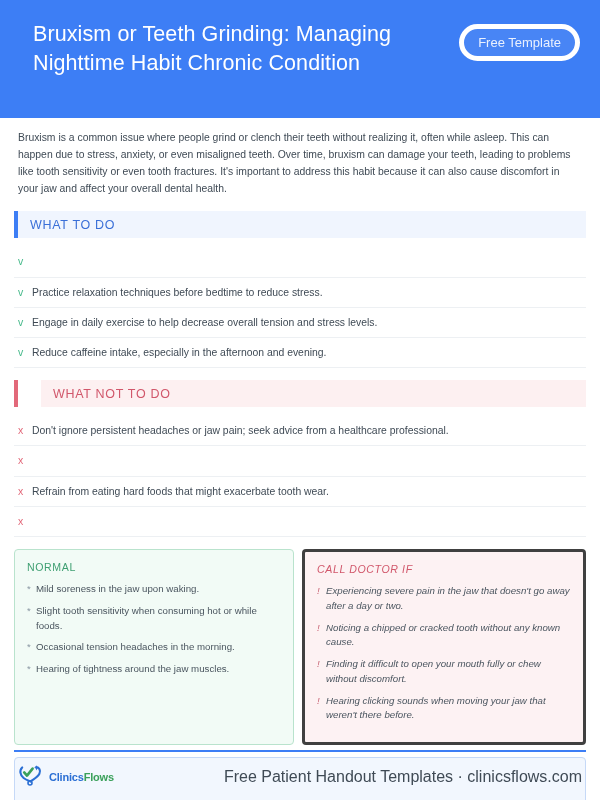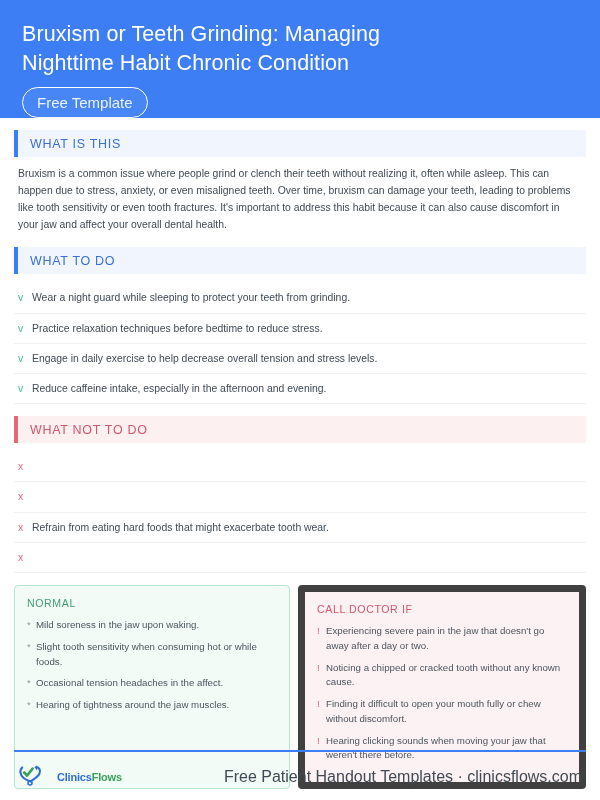--- a/index.html
+++ b/index.html
@@ -14,40 +14,39 @@
     background: #ffffff;
     color: #333333;
     position: relative;
     overflow: hidden;
   }
 
   
   .header {
     background: #3d7ef5;
     height: 118px;
-    padding: 18px 20px 0 22px;
+    padding: 18px 20px 0 33px;
     display: flex;
     align-items: flex-start;
     justify-content: space-between;
-    flex-direction: column;
   }
   .header-title {
     color: #ffffff;
     font-size: 21.5px;
     font-weight: 400;
     line-height: 1.35;
     letter-spacing: 0.1px;
     max-width: 430px;
     padding-top: 2px;
   }
   .badge {
-    border: 1px solid #ffffff;
+    border: 5px solid #ffffff;
     border-radius: 20px;
     color: #eaf1fe;
-    font-size: 15px;
+    font-size: 13px;
     padding: 6px 14px;
     white-space: nowrap;
     margin-top: 6px;
     background: rgba(255,255,255,0.06);
   }
 
   
   .content {
     padding: 12px 14px 0 14px;
   }
@@ -69,21 +68,21 @@
     display: flex;
     align-items: center;
     padding-left: 12px;
     font-size: 12.5px;
     letter-spacing: 0.7px;
     font-weight: 400;
   }
   .sec-blue .accent { background: #3d7ef5; }
   .sec-blue .bar    { background: #f0f5fe; color: #3a6fd8; }
   .sec-red  .accent { background: #e2697a; }
-  .sec-red  .bar    { background: #fdf0f1; color: #d1576b; }
+  .sec-red  .bar    { background: #fdf0f1; color: #d1576b; margin-left: 23px; }
 
   .para {
     font-size: 10.4px;
     line-height: 1.62;
     color: #3f4a55;
     padding: 0 4px 0 4px;
     margin-bottom: 14px;
     text-align: left;
   }
 
@@ -118,21 +117,22 @@
     border-radius: 4px;
     padding: 11px 12px 12px 12px;
     min-height: 148px;
   }
   .box-green {
     background: #f2fbf6;
     border: 1px solid #b9e3cd;
   }
   .box-red {
     background: #fdf2f3;
-    border: 7px solid #404040;
+    border: 3px solid #404040;
+    font-style: italic;
   }
   .box-title {
     font-size: 10.6px;
     letter-spacing: 0.6px;
     margin-bottom: 9px;
   }
   .box-green .box-title { color: #3f9f72; }
   .box-red   .box-title { color: #d1576b; }
   .box-item {
     display: flex;
@@ -171,21 +171,21 @@
     left: 0; right: 0; bottom: 0;
     height: 46px;
     padding: 0 18px 0 18px;
     display: flex;
     align-items: center;
     justify-content: space-between;
   }
   .brand {
     display: flex;
     align-items: center;
-    gap: 13px;
+    gap: 5px;
     justify-content: space-between;
   }
   .brand-text {
     font-size: 11px;
     font-weight: bold;
     letter-spacing: -0.2px;
   }
   .brand-text .c1 { color: #2b6fd4; }
   .brand-text .c2 { color: #3aa05a; }
   .footer-right {
@@ -196,34 +196,29 @@
 </head>
 <body>
 
 <div class="header">
   <div class="header-title">Bruxism or Teeth Grinding: Managing Nighttime Habit Chronic Condition</div>
   <div class="badge">Free Template</div>
 </div>
 
 <div class="content">
 
-  <div class="section-head sec-blue">
-    <div class="accent"></div>
-    <div class="bar">WHAT IS THIS</div>
-  </div>
   <div class="para">Bruxism is a common issue where people grind or clench their teeth without realizing it, often while asleep. This can happen due to stress, anxiety, or even misaligned teeth. Over time, bruxism can damage your teeth, leading to problems like tooth sensitivity or even tooth fractures. It's important to address this habit because it can also cause discomfort in your jaw and affect your overall dental health.</div>
 
   <div class="section-head sec-blue">
     <div class="accent"></div>
     <div class="bar">WHAT TO DO</div>
   </div>
   <div class="rows">
     <div class="row ok">
       <span class="mark">v</span>
-      <span>Wear a night guard while sleeping to protect your teeth from grinding.</span>
     </div>
     <div class="row ok">
       <span class="mark">v</span>
       <span>Practice relaxation techniques before bedtime to reduce stress.</span>
     </div>
     <div class="row ok">
       <span class="mark">v</span>
       <span>Engage in daily exercise to help decrease overall tension and stress levels.</span>
     </div>
     <div class="row ok">
@@ -232,20 +227,21 @@
     </div>
   </div>
 
   <div class="section-head sec-red">
     <div class="accent"></div>
     <div class="bar">WHAT NOT TO DO</div>
   </div>
   <div class="rows">
     <div class="row no">
       <span class="mark">x</span>
+      <span>Don't ignore persistent headaches or jaw pain; seek advice from a healthcare professional.</span>
     </div>
     <div class="row no">
       <span class="mark">x</span>
     </div>
     <div class="row no">
       <span class="mark">x</span>
       <span>Refrain from eating hard foods that might exacerbate tooth wear.</span>
     </div>
     <div class="row no">
       <span class="mark">x</span>
@@ -259,21 +255,21 @@
       <div class="box-item">
         <span class="bmark">*</span>
         <span>Mild soreness in the jaw upon waking.</span>
       </div>
       <div class="box-item">
         <span class="bmark">*</span>
         <span>Slight tooth sensitivity when consuming hot or while foods.</span>
       </div>
       <div class="box-item">
         <span class="bmark">*</span>
-        <span>Occasional tension headaches in the affect.</span>
+        <span>Occasional tension headaches in the morning.</span>
       </div>
       <div class="box-item">
         <span class="bmark">*</span>
         <span>Hearing of tightness around the jaw muscles.</span>
       </div>
     </div>
 
     <div class="box box-red">
       <div class="box-title">CALL DOCTOR IF</div>
       <div class="box-item">

